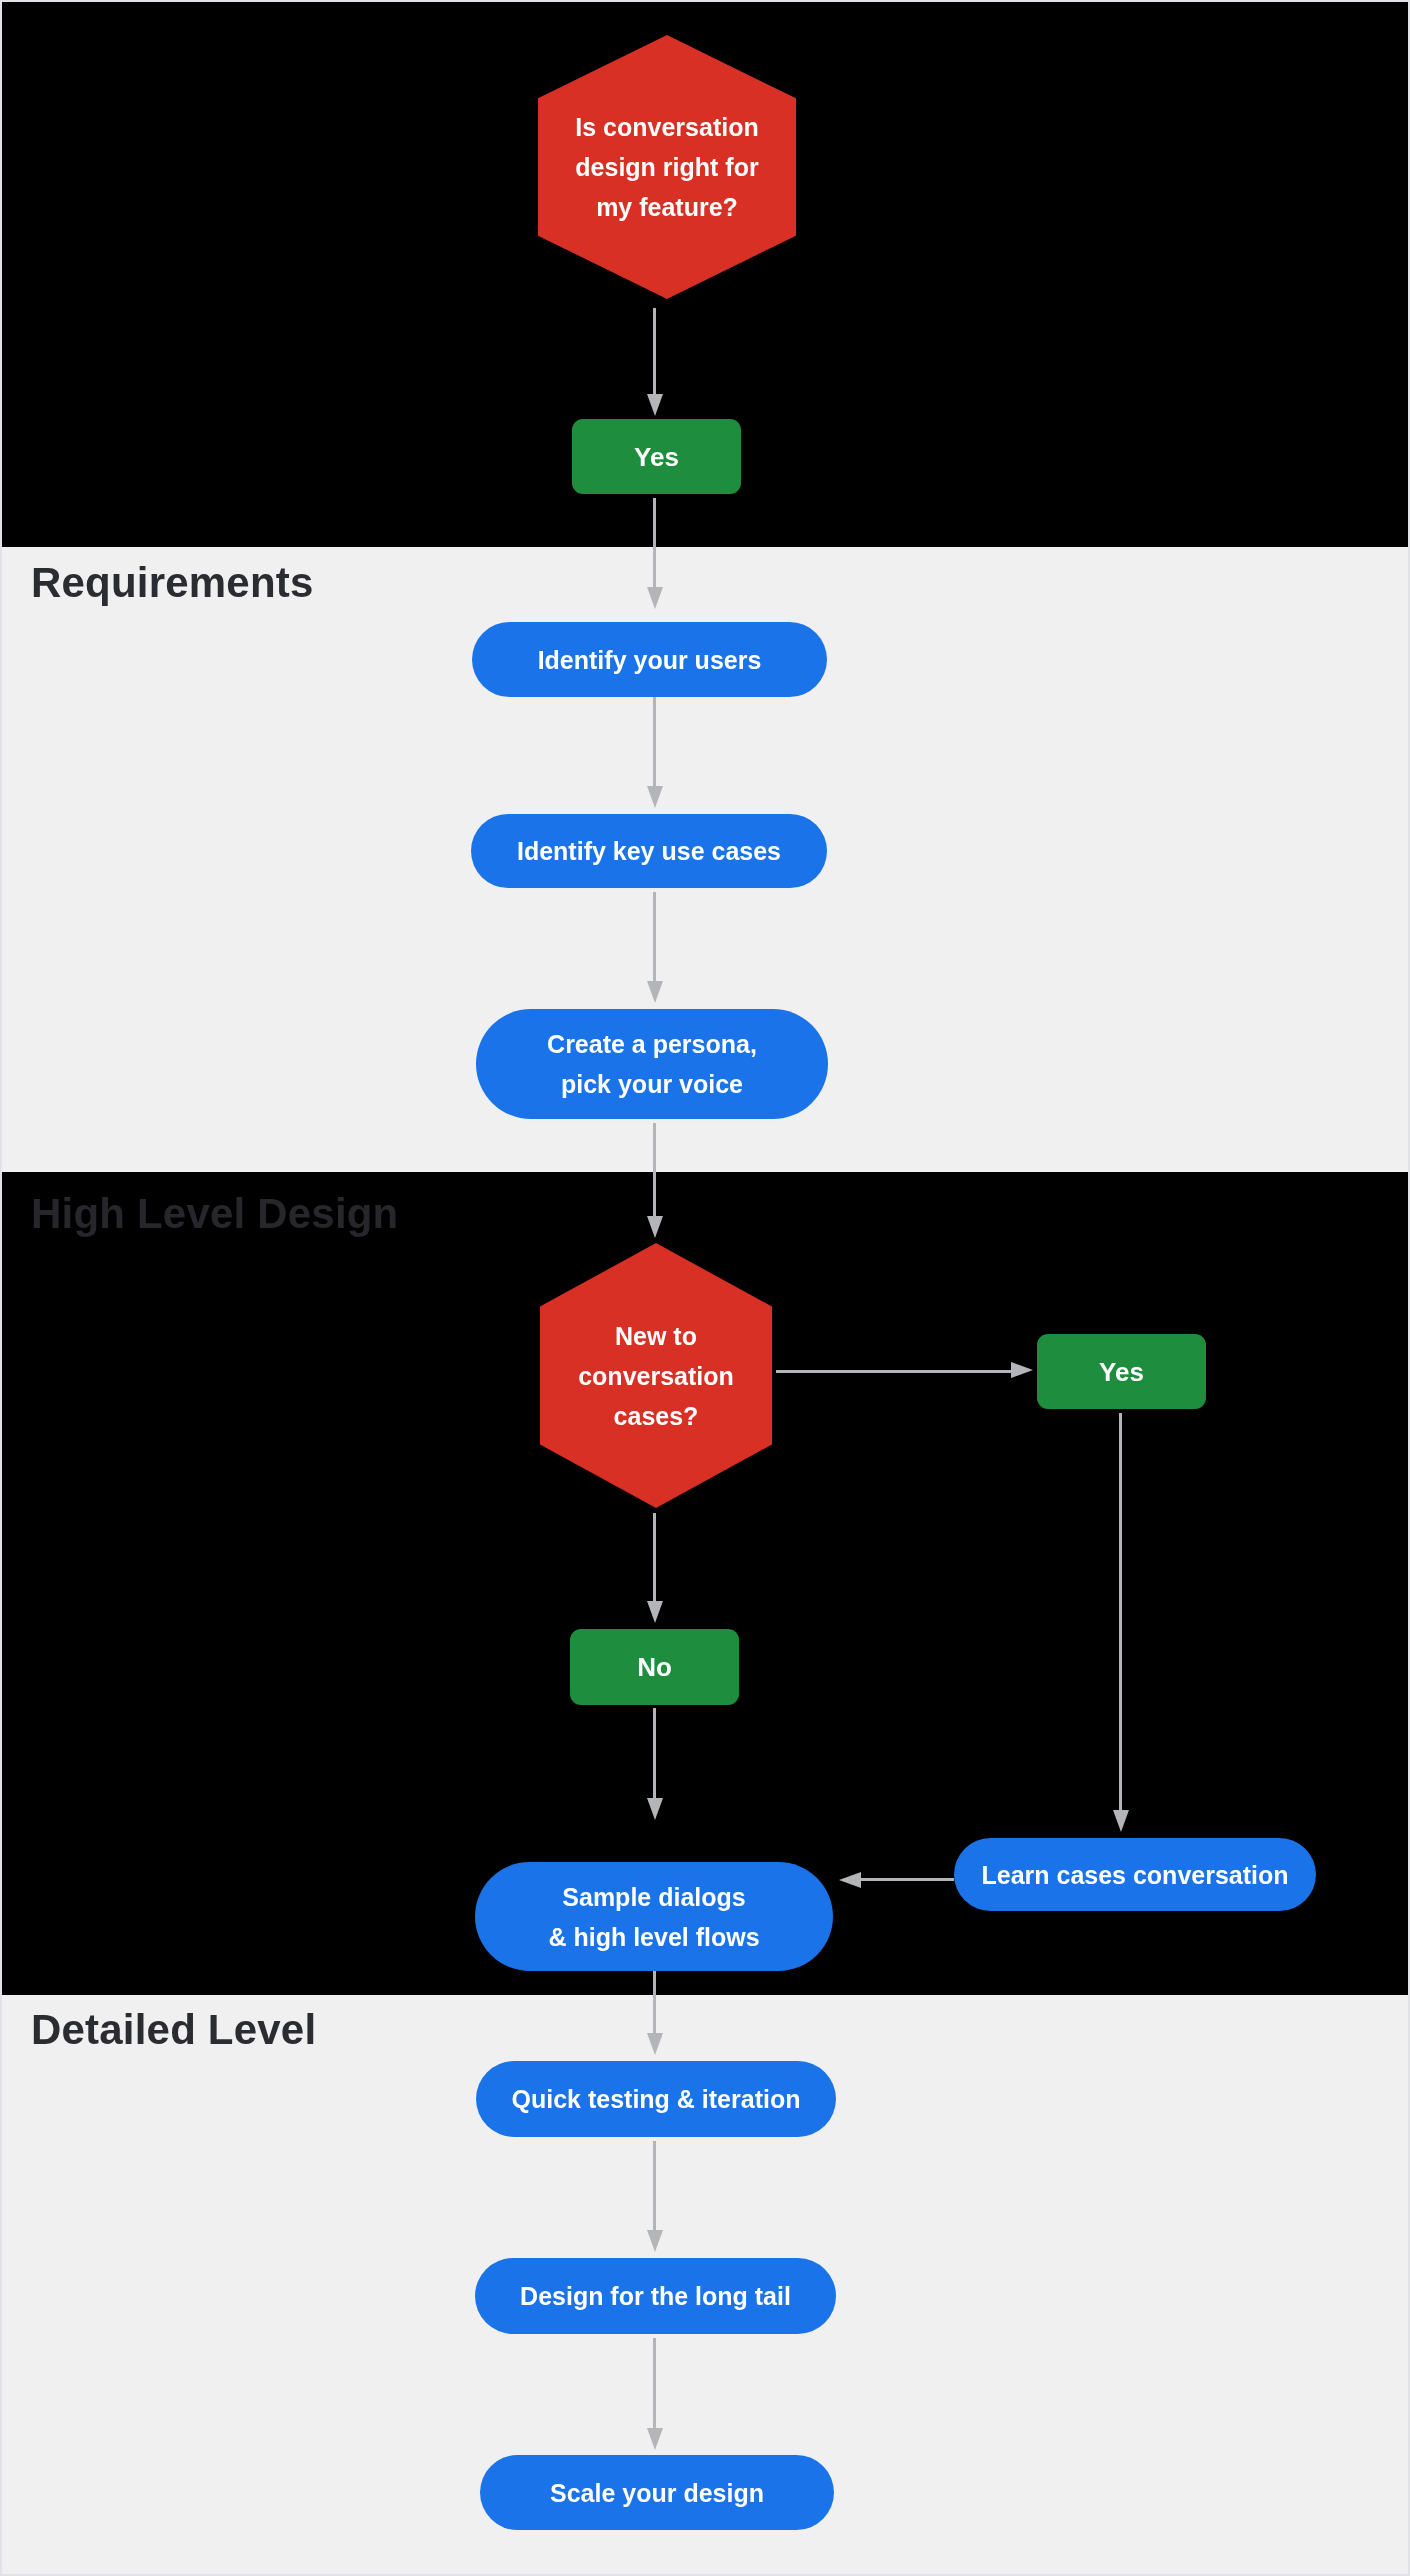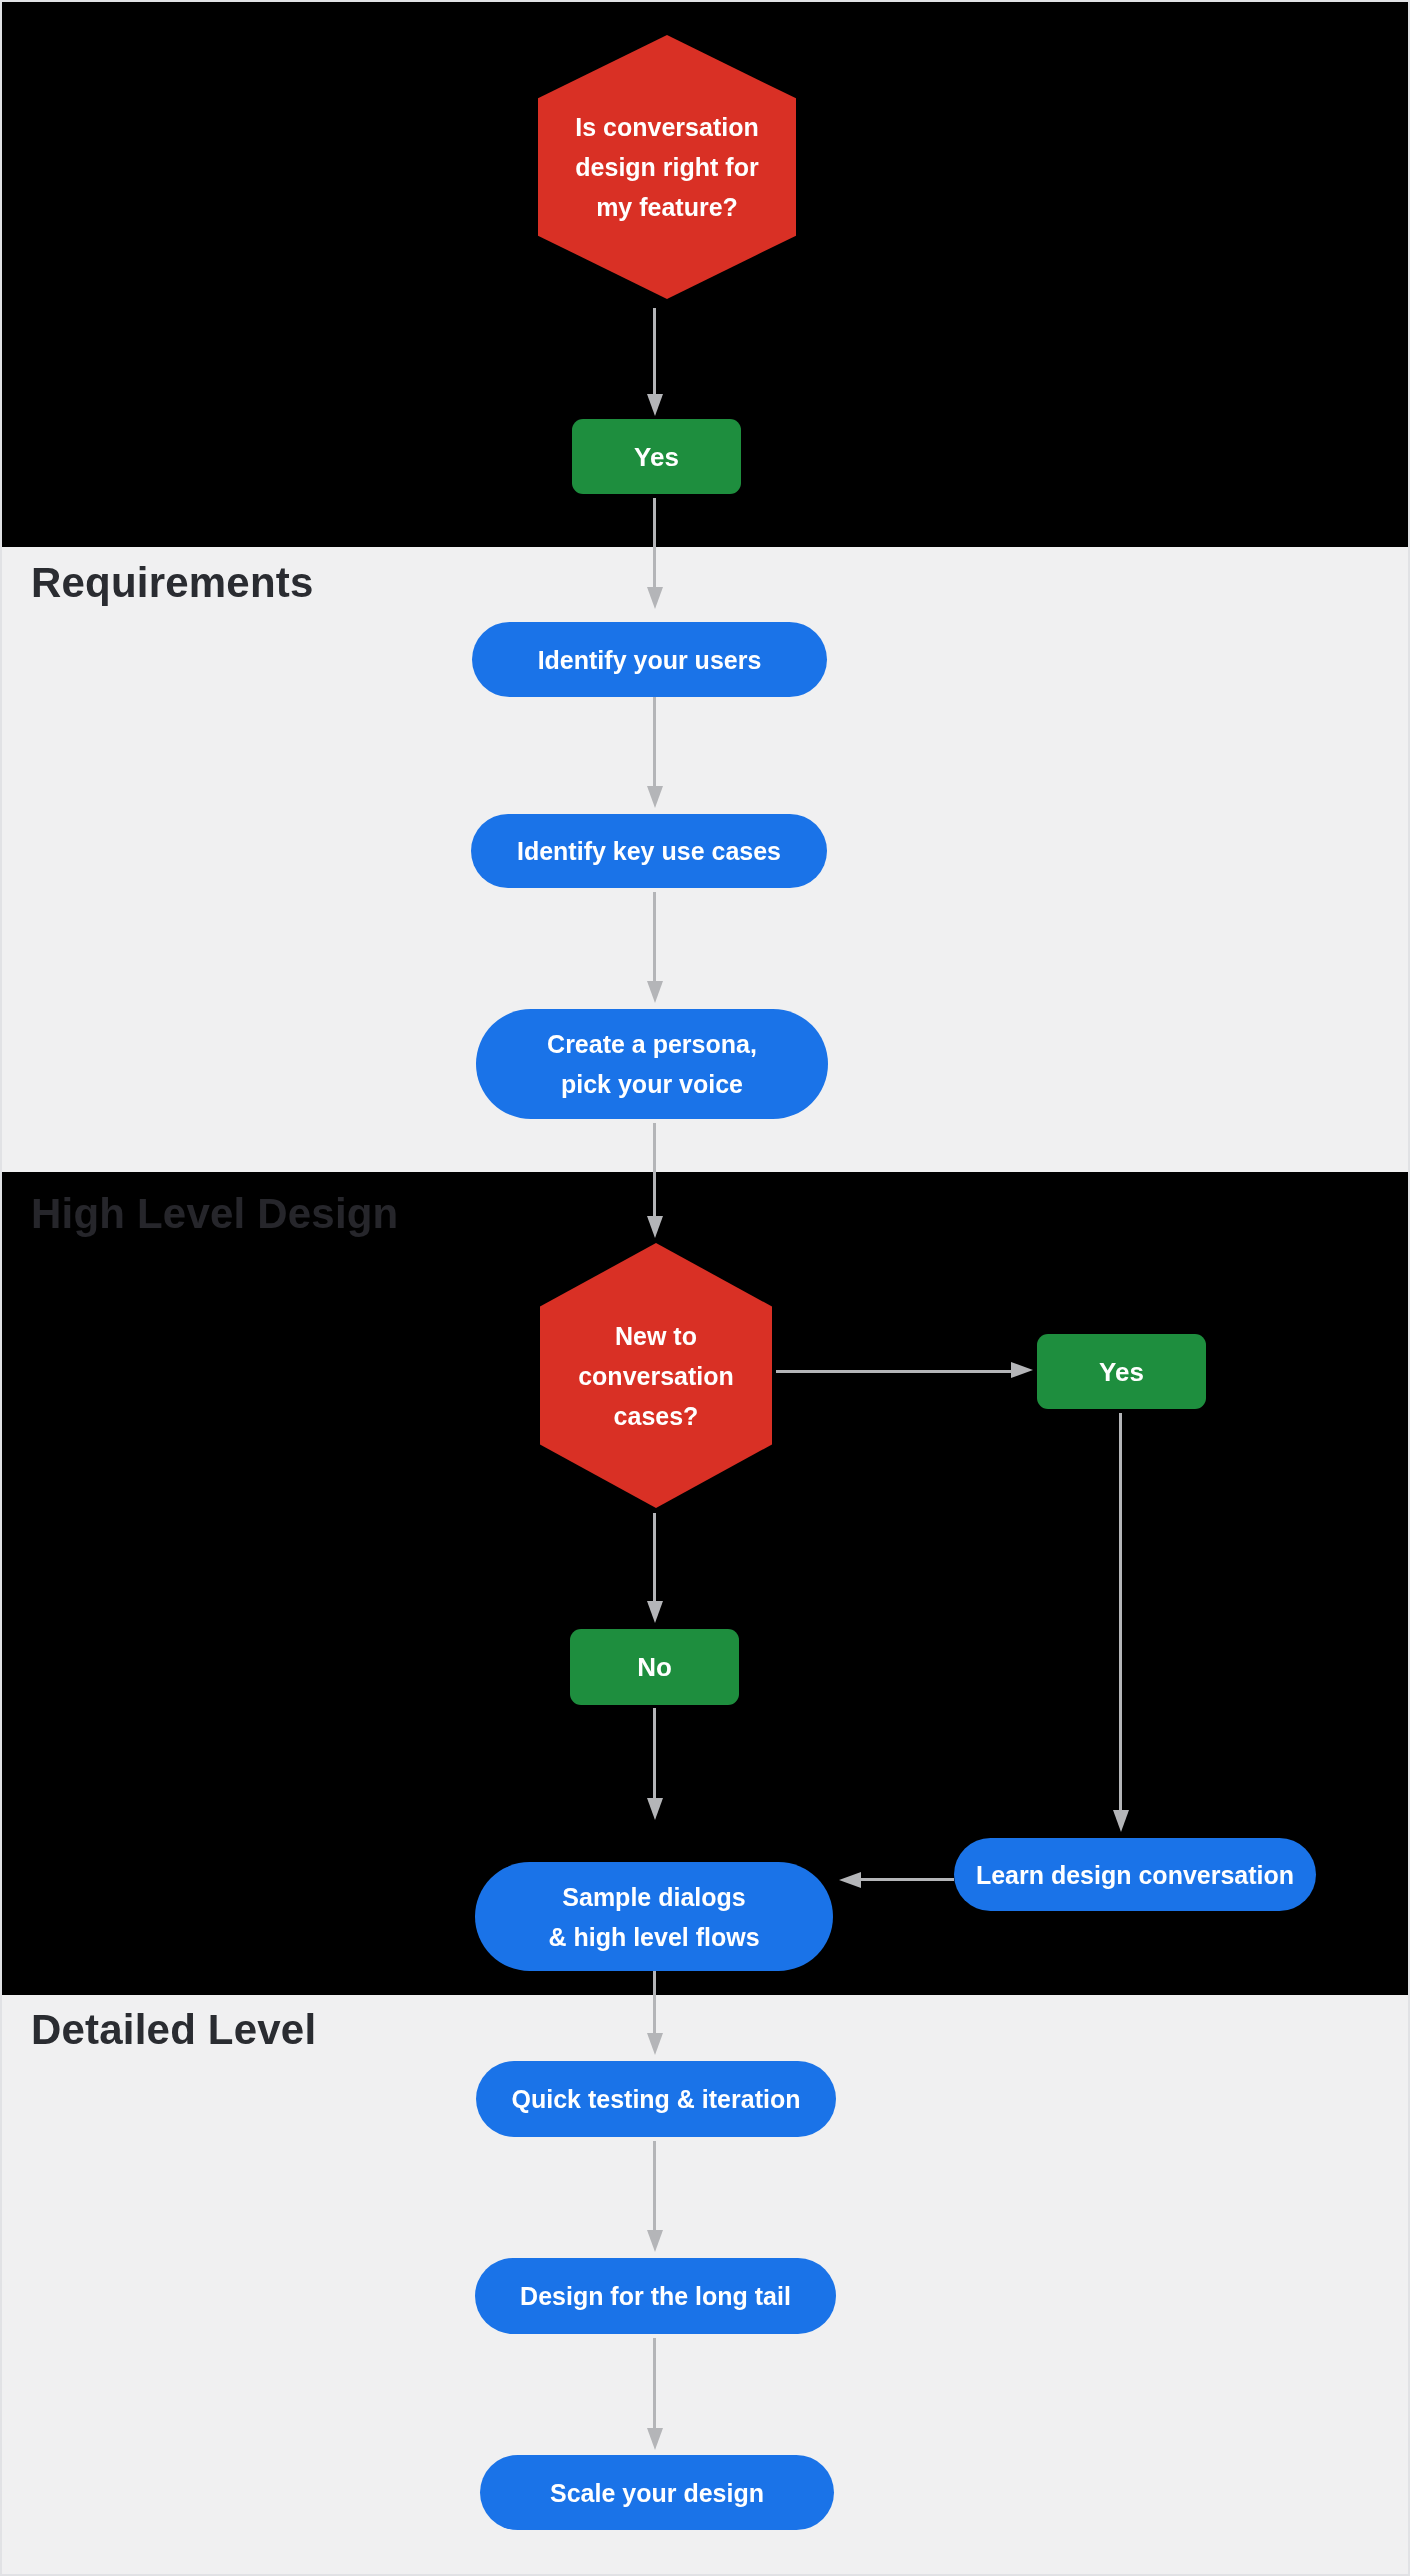--- a/index.html
+++ b/index.html
@@ -160,21 +160,21 @@
   <div class="node answer" style="left:570px;top:1629px;width:169px;height:76px;">
     <span>No</span>
   </div>
 
   <div class="node step" style="left:475px;top:1826px;width:358px;height:109px;margin-top:36px;">
       <div>Sample dialogs</div>
       <div>&amp; high level flows</div>
     </div>
 
   <div class="node step" style="left:954px;top:1838px;width:362px;height:73px;">
-    <span>Learn design conversation</span>
+    <span>Learn cases conversation</span>
   </div>
 
   <div class="node step" style="left:476px;top:2061px;width:360px;height:76px;">
     <span>Quick testing &amp; iteration</span>
   </div>
 
   <div class="node step" style="left:475px;top:2258px;width:361px;height:76px;">
     <span>Design for the long tail</span>
   </div>
 

